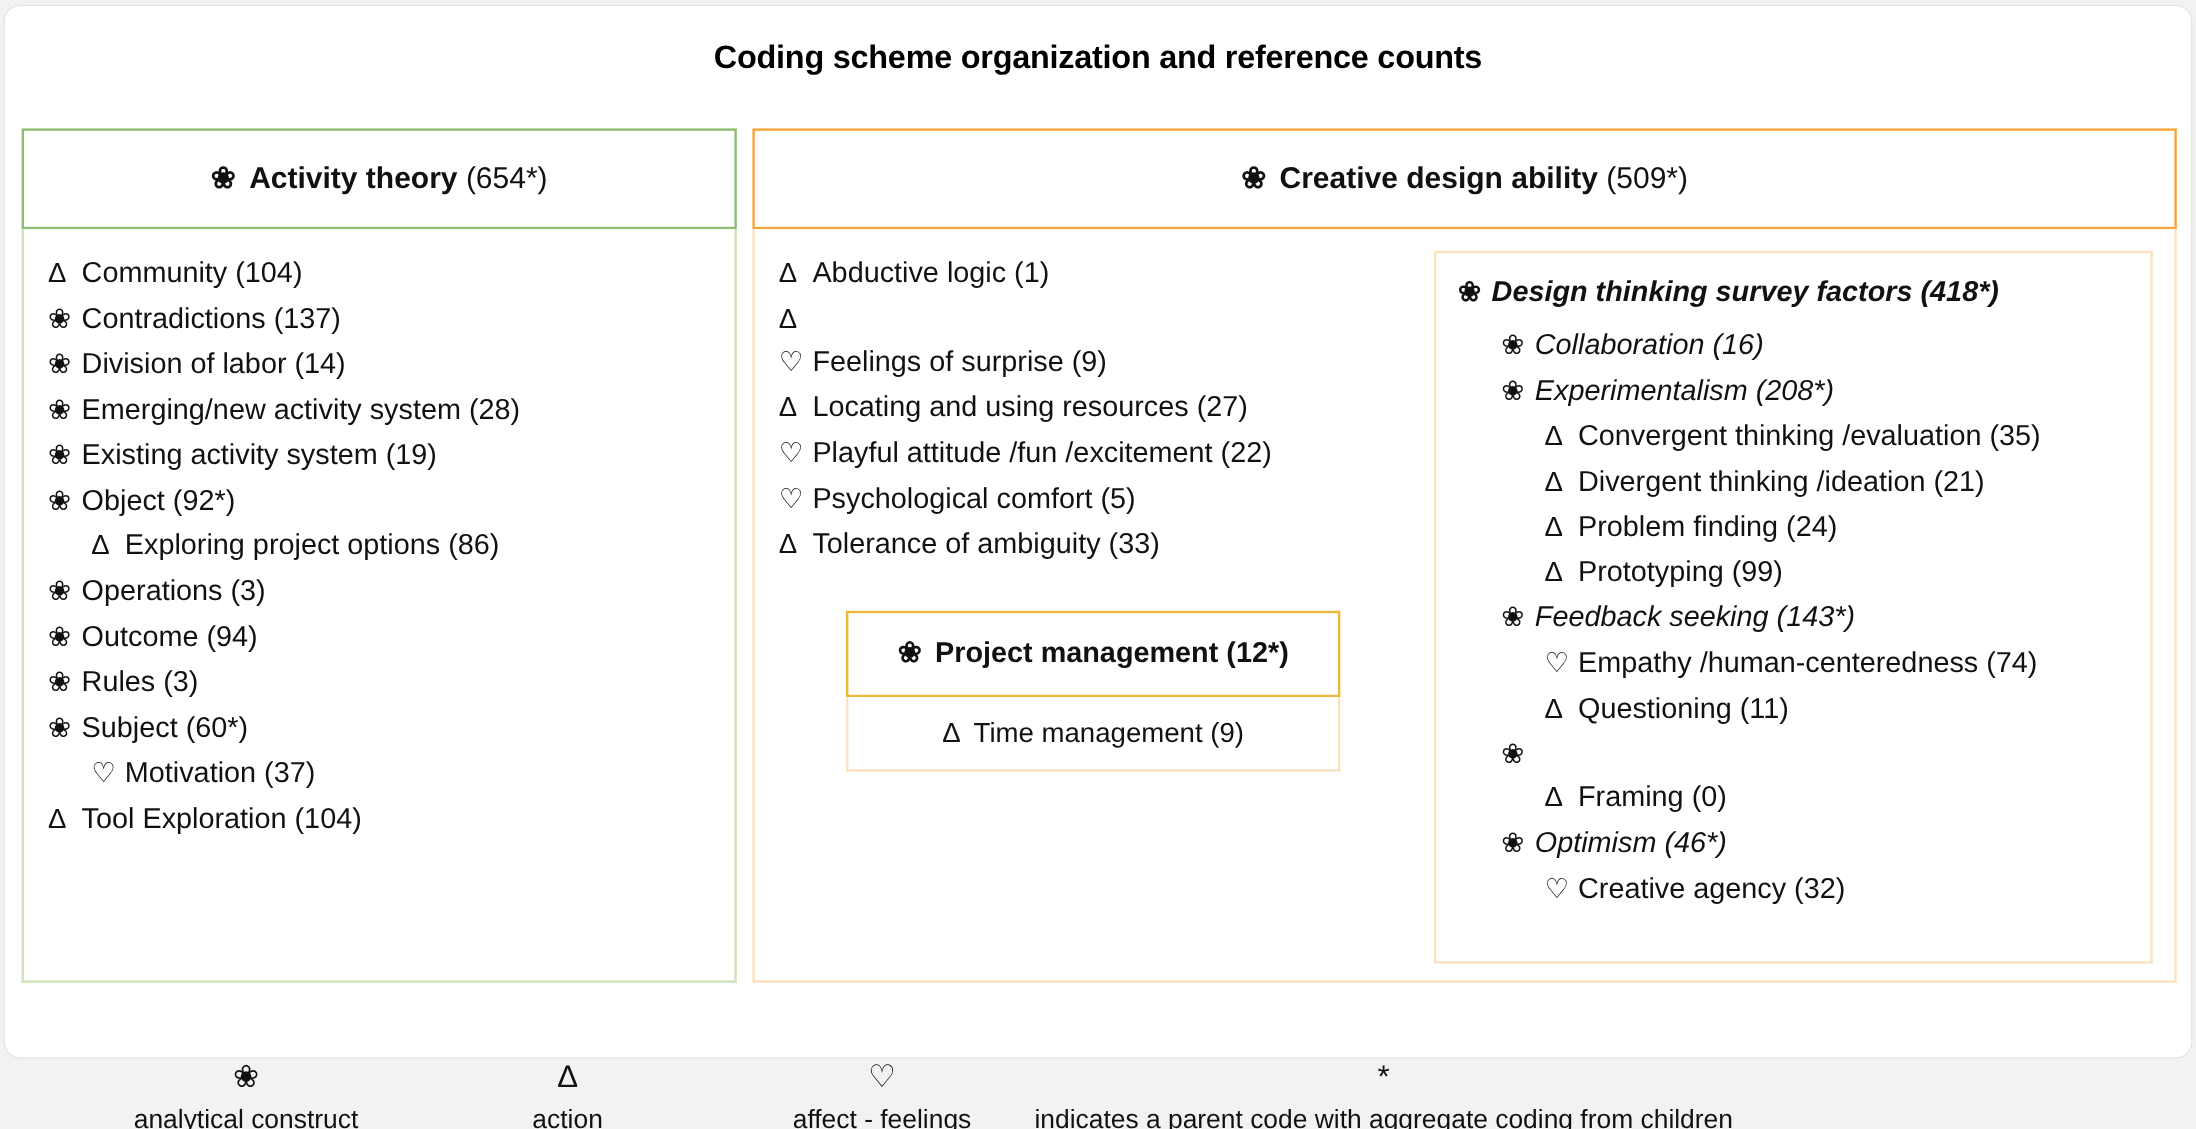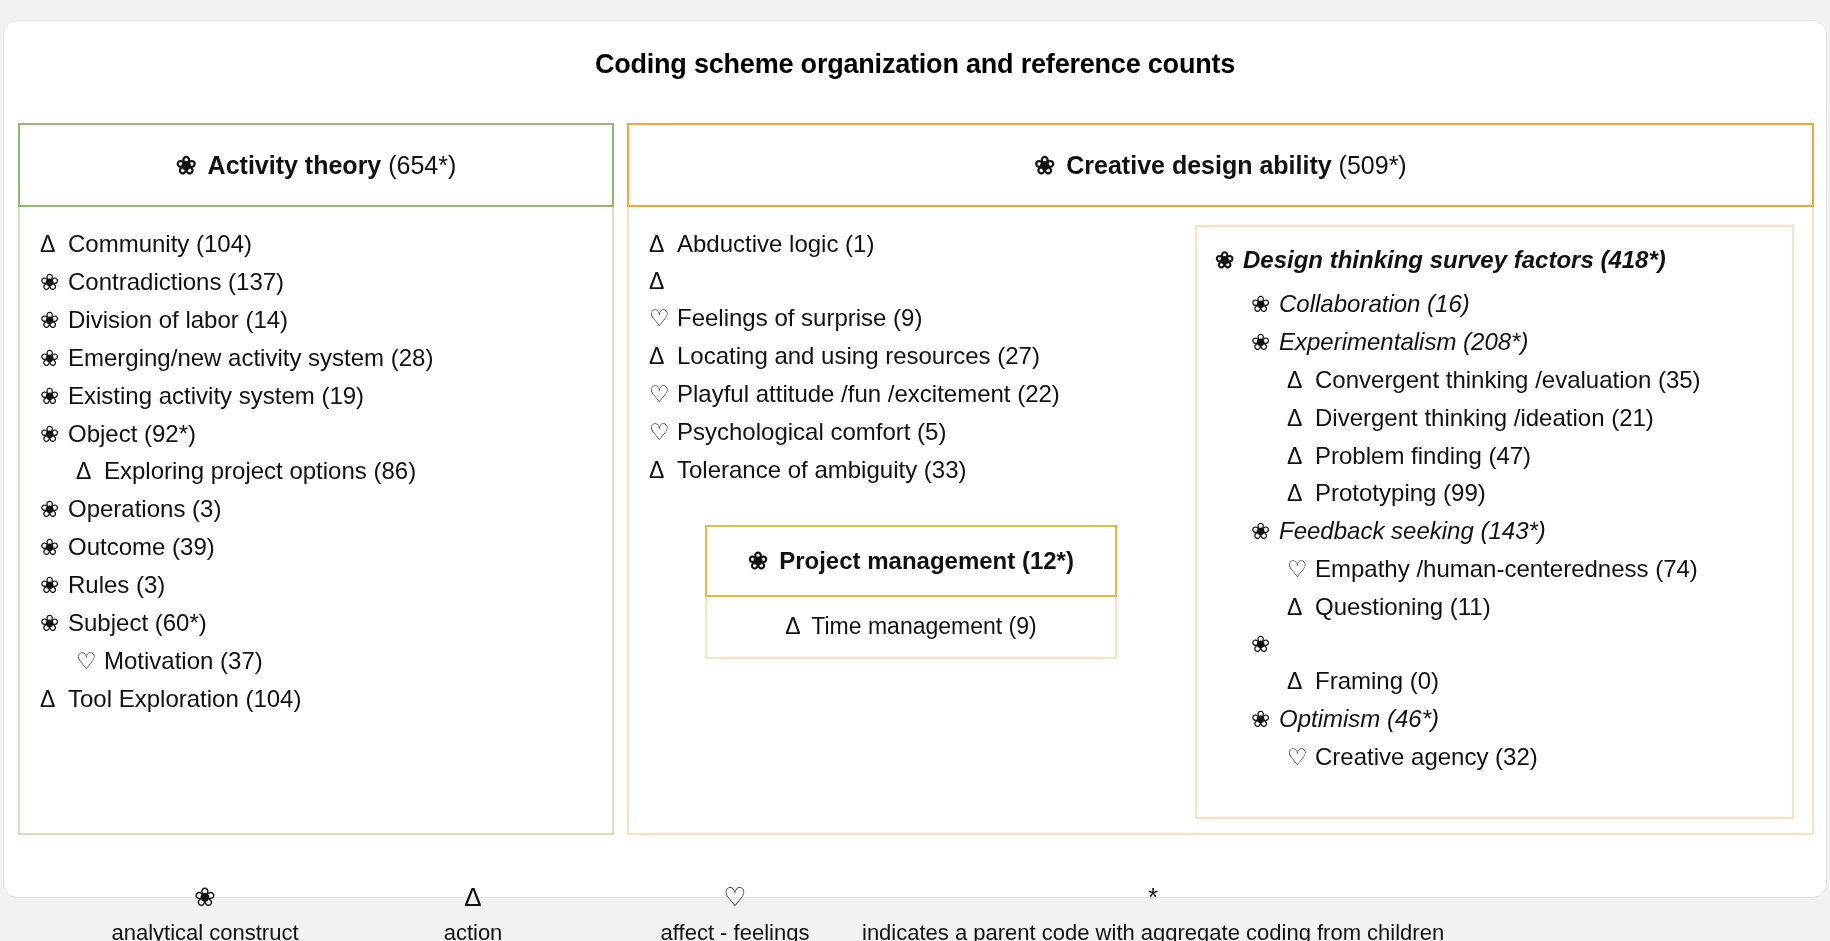--- a/index.html
+++ b/index.html
@@ -8,21 +8,21 @@
     margin: 0; padding: 0;
     width: 1830px; height: 941px;
     background: #f2f2f2;
     font-family: "Liberation Sans", sans-serif;
     color: #111;
     overflow: hidden;
   }
 
   #card {
     position: absolute;
-    left: 3px; top: 20px;
+    left: 3px; top: 4px;
     width: 1824px; height: 878px;
     background: #ffffff;
     border: 1px solid #e3e3e3;
     border-radius: 14px;
   }
 
   #page-title {
     text-align: center;
     font-size: 27px;
     font-weight: bold;
@@ -187,21 +187,21 @@
             <div class="item lvl-2">
               <span class="gly" style="font-style: normal;">Δ</span>
               <span class="txt">Exploring project options (86)</span>
             </div>
             <div class="item lvl-1">
               <span class="gly" style="font-style: normal;">❀</span>
               <span class="txt">Operations (3)</span>
             </div>
             <div class="item lvl-1">
               <span class="gly" style="font-style: normal;">❀</span>
-              <span class="txt">Outcome (39)</span>
+              <span class="txt">Outcome (94)</span>
             </div>
             <div class="item lvl-1">
               <span class="gly" style="font-style: normal;">❀</span>
               <span class="txt">Rules (3)</span>
             </div>
             <div class="item lvl-1">
               <span class="gly" style="font-style: normal;">❀</span>
               <span class="txt">Subject (60*)</span>
             </div>
             <div class="item lvl-2">
@@ -287,21 +287,21 @@
                 <div class="item lvl-4">
                   <span class="gly" style="font-style: normal;">Δ</span>
                   <span class="txt">Convergent thinking /evaluation (35)</span>
                 </div>
                 <div class="item lvl-4">
                   <span class="gly" style="font-style: normal;">Δ</span>
                   <span class="txt">Divergent thinking /ideation (21)</span>
                 </div>
                 <div class="item lvl-4">
                   <span class="gly" style="font-style: normal;">Δ</span>
-                  <span class="txt">Problem finding (47)</span>
+                  <span class="txt">Problem finding (24)</span>
                 </div>
                 <div class="item lvl-4">
                   <span class="gly" style="font-style: normal;">Δ</span>
                   <span class="txt">Prototyping (99)</span>
                 </div>
                 <div class="item lvl-3 em">
                   <span class="gly" style="font-style: normal;">❀</span>
                   <span class="txt">Feedback seeking (143*)</span>
                 </div>
                 <div class="item lvl-4">

